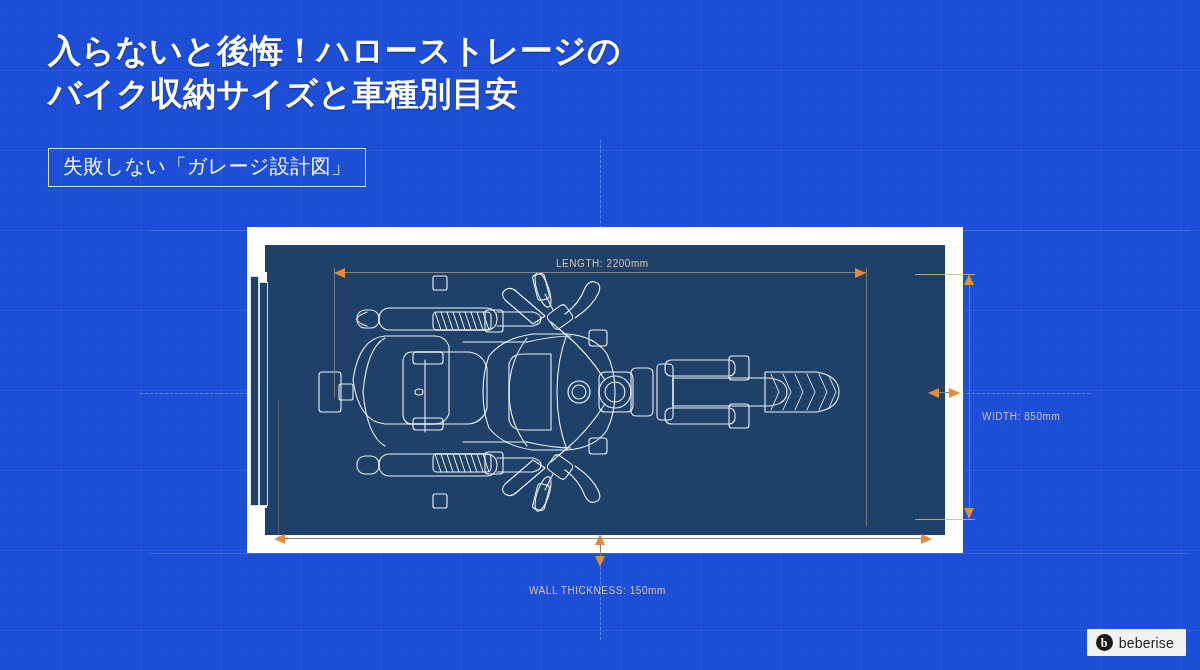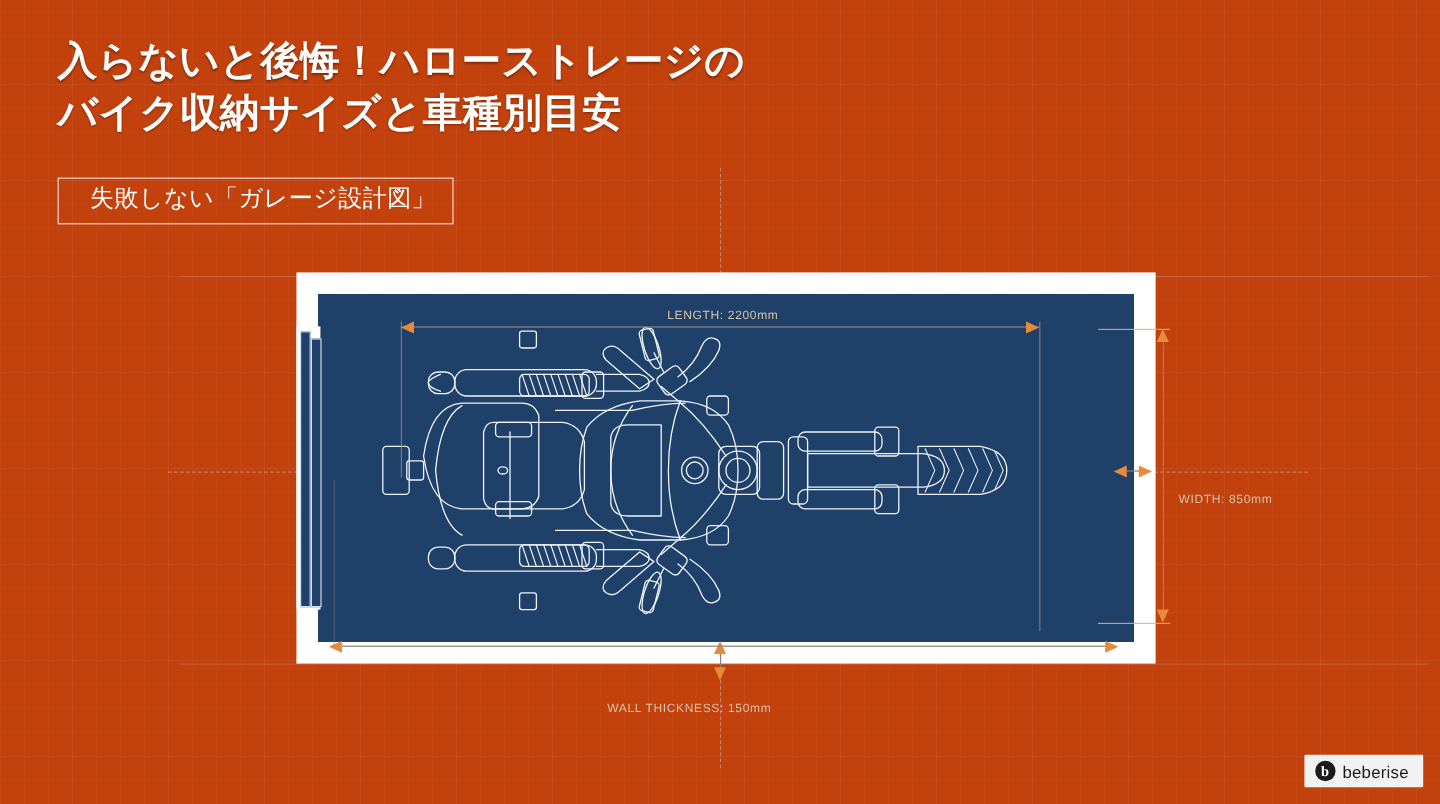--- a/index.html
+++ b/index.html
@@ -5,21 +5,21 @@
 <style>
   html,body{margin:0;padding:0;}
   body{
     width:1200px;height:670px;overflow:hidden;
     background:#1f4068;
     font-family:"Liberation Sans","DejaVu Sans",sans-serif;
     -webkit-font-smoothing:antialiased;
   }
   #stage{
     position:relative;width:1200px;height:670px;overflow:hidden;
-    background:#c2410c;
+    background:#1d4ed8;
   }
 
   
   .grid{
     position:absolute;inset:0;
     background-image:
       linear-gradient(to right, rgba(255,255,255,.045) 1px, transparent 1px),
       linear-gradient(to bottom, rgba(255,255,255,.045) 1px, transparent 1px);
     background-size:80px 80px;
     background-position:-20px -10px;
@@ -39,21 +39,21 @@
   .title{
     position:absolute;left:48px;top:30px;width:720px;
     color:#ffffff;font-size:33px;line-height:1.30;
     font-weight:700;letter-spacing:.2px;
     text-shadow:0 1px 2px rgba(0,0,0,.35);
     white-space:pre-line;
   }
   .subtitle-box{
     position:absolute;left:48px;top:148px;
     border:1px solid rgba(255,255,255,.80);
-    padding:6px 14px 8px 26px;
+    padding:6px 14px 8px 14px;
     color:#ffffff;font-size:20px;line-height:1.15;font-weight:400;
     letter-spacing:.4px;
     background:transparent;
   }
 
   
   .plan{position:absolute;left:0;top:0;width:1200px;height:670px;}
 
   
   .cl{position:absolute;pointer-events:none;}
@@ -259,21 +259,21 @@
     <div class="arrow arrow-d" style="left:964px;top:508px;"></div>
     <div class="dim-label" style="left:982px;top:387px;margin-top:24px;">WIDTH: 850mm</div>
 
     <div class="dim-line" style="left:933px;top:392px;width:22px;"></div>
     <div class="arrow arrow-l" style="left:928px;top:388px;"></div>
     <div class="arrow arrow-r" style="left:949px;top:388px;"></div>
 
     <div class="dim-line-v" style="left:600px;top:540px;height:22px;"></div>
     <div class="arrow arrow-u" style="left:595px;top:534px;"></div>
     <div class="arrow arrow-d" style="left:595px;top:556px;"></div>
-    <div class="dim-label" style="left:506px;top:585px;">WALL THICKNESS: 150mm</div>
+    <div class="dim-label" style="left:529px;top:585px;">WALL THICKNESS: 150mm</div>
 
     <div class="dim-line" style="left:278px;top:538px;width:650px;"></div>
     <div class="arrow arrow-l" style="left:274px;top:534px;"></div>
     <div class="arrow arrow-r" style="left:921px;top:534px;"></div>
     <div class="ext-line" style="left:278px;top:400px;height:140px;opacity:.45;"></div>
   </div>
 
   <div class="logo">
     <span class="logo-mark">b</span>
     <span class="logo-text">beberise</span>

